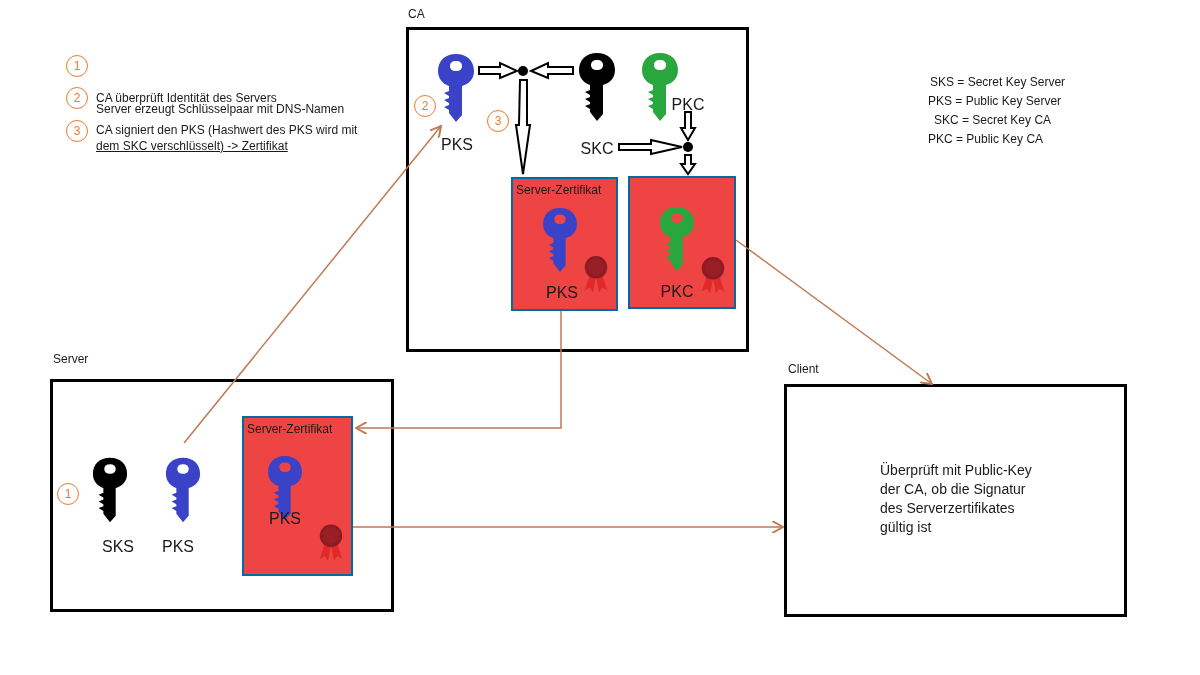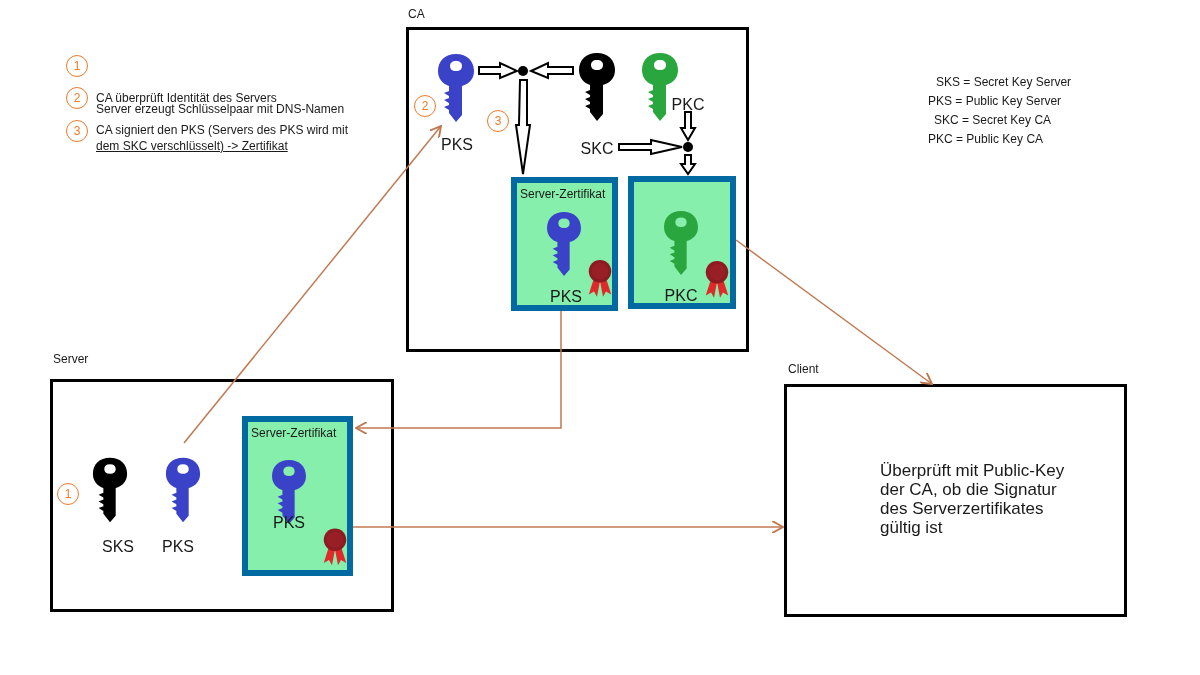--- a/index.html
+++ b/index.html
@@ -1,28 +1,28 @@
 <!DOCTYPE html>
 <html><head>
 <meta charset="utf-8">
 <style>
   html, body { margin: 0; padding: 0; background: #ffffff; }
   body { width: 1200px; height: 675px; position: relative; overflow: hidden;
          font-family: "Liberation Sans", "DejaVu Sans", sans-serif; color: #111; }
   .abs { position: absolute; }
   .txt { font-size: 12px; line-height: 15px; white-space: nowrap; color: #1a1a1a; }
   .box { position: absolute; border: 3px solid #000; box-sizing: border-box; background: transparent; }
-  .cert { position: absolute; border: 6px solid #0369a1; box-sizing: border-box; background: #86efac; }
+  .cert { position: absolute; border: 2px solid #0369a1; box-sizing: border-box; background: #ef4444; }
   .cert-title { position: absolute; left: 3px; top: 4px; font-size: 12px; color: #1a1a1a; }
   .step { position: absolute; width: 22px; height: 22px; border: 1.5px solid #ee7a2a; border-radius: 50%;
           box-sizing: border-box; color: #ee7a2a; font-size: 12px; display: flex; align-items: center; justify-content: center; }
   .klabel { position: absolute; font-size: 16px; color: #1a1a1a; text-align: center; width: 50px; }
   svg.overlay { position: absolute; left: 0; top: 0; width: 1200px; height: 675px; pointer-events: none; }
   .legend-line { font-size: 12px; line-height: 19px; color: #1a1a1a; }
-  .client-text { font-size: 17px; line-height: 19px; color: #1a1a1a; white-space: nowrap; }
+  .client-text { font-size: 14px; line-height: 19px; color: #1a1a1a; white-space: nowrap; }
 </style>
 </head>
 <body>
 
 <svg width="0" height="0" style="position:absolute">
   <defs>
     <symbol id="key-shape" viewBox="0 0 40 70">
       <path d="M20 1 C9 1 2 8 2 18 C2 26 7 31 13 33 L13 60 L20 69 L26 62 L26 33 C33 31 38 26 38 18 C38 8 31 1 20 1 Z M20 8 C24 8 26 10 26 13 C26 16 24 18 20 18 C16 18 14 16 14 13 C14 10 16 8 20 8 Z
                M13 38 L8 40 L13 43 Z M13 45 L8 47 L13 50 Z M13 52 L8 54 L13 57 Z" fill-rule="evenodd"></path>
     </symbol>
@@ -36,25 +36,25 @@
       <path d="M0 0 L9 5 L0 10" fill="none" stroke="#c07a52" stroke-width="1.6"></path>
     </marker>
   </defs>
 </svg>
 
 <div class="step" style="left:66px;top:55px;">1</div>
 <div class="abs txt" style="left:96px;top:59px;margin-top:43px;">Server erzeugt Schlüsselpaar mit DNS-Namen</div>
 <div class="step" style="left:66px;top:87px;">2</div>
 <div class="abs txt" style="left:96px;top:91px;text-align:center;">CA überprüft Identität des Servers</div>
 <div class="step" style="left:66px;top:120px;">3</div>
-<div class="abs txt" style="left:96px;top:123px;">CA signiert den PKS (Servers des PKS wird mit</div>
+<div class="abs txt" style="left:96px;top:123px;">CA signiert den PKS (Hashwert des PKS wird mit</div>
 <div class="abs txt" style="left:96px;top:139px;text-decoration:underline;">dem SKC verschlüsselt) -&gt; Zertifikat</div>
 
 <div class="abs" style="left:928px;top:73px;">
-  <div class="legend-line" style="margin-left:8px;">SKS = Secret Key Server</div>
+  <div class="legend-line" style="margin-left:2px;">SKS = Secret Key Server</div>
   <div class="legend-line">PKS = Public Key Server</div>
   <div class="legend-line" style="margin-left:6px;">SKC = Secret Key CA</div>
   <div class="legend-line">PKC = Public Key CA</div>
 </div>
 
 <div class="abs txt" style="left:408px;top:7px;">CA</div>
 <div class="box" style="left:406px;top:27px;width:343px;height:325px;"></div>
 
 <svg class="abs" style="left:436px;top:53px;" width="40" height="70">
     <use href="#key-shape" fill="#3a43c8"></use>

